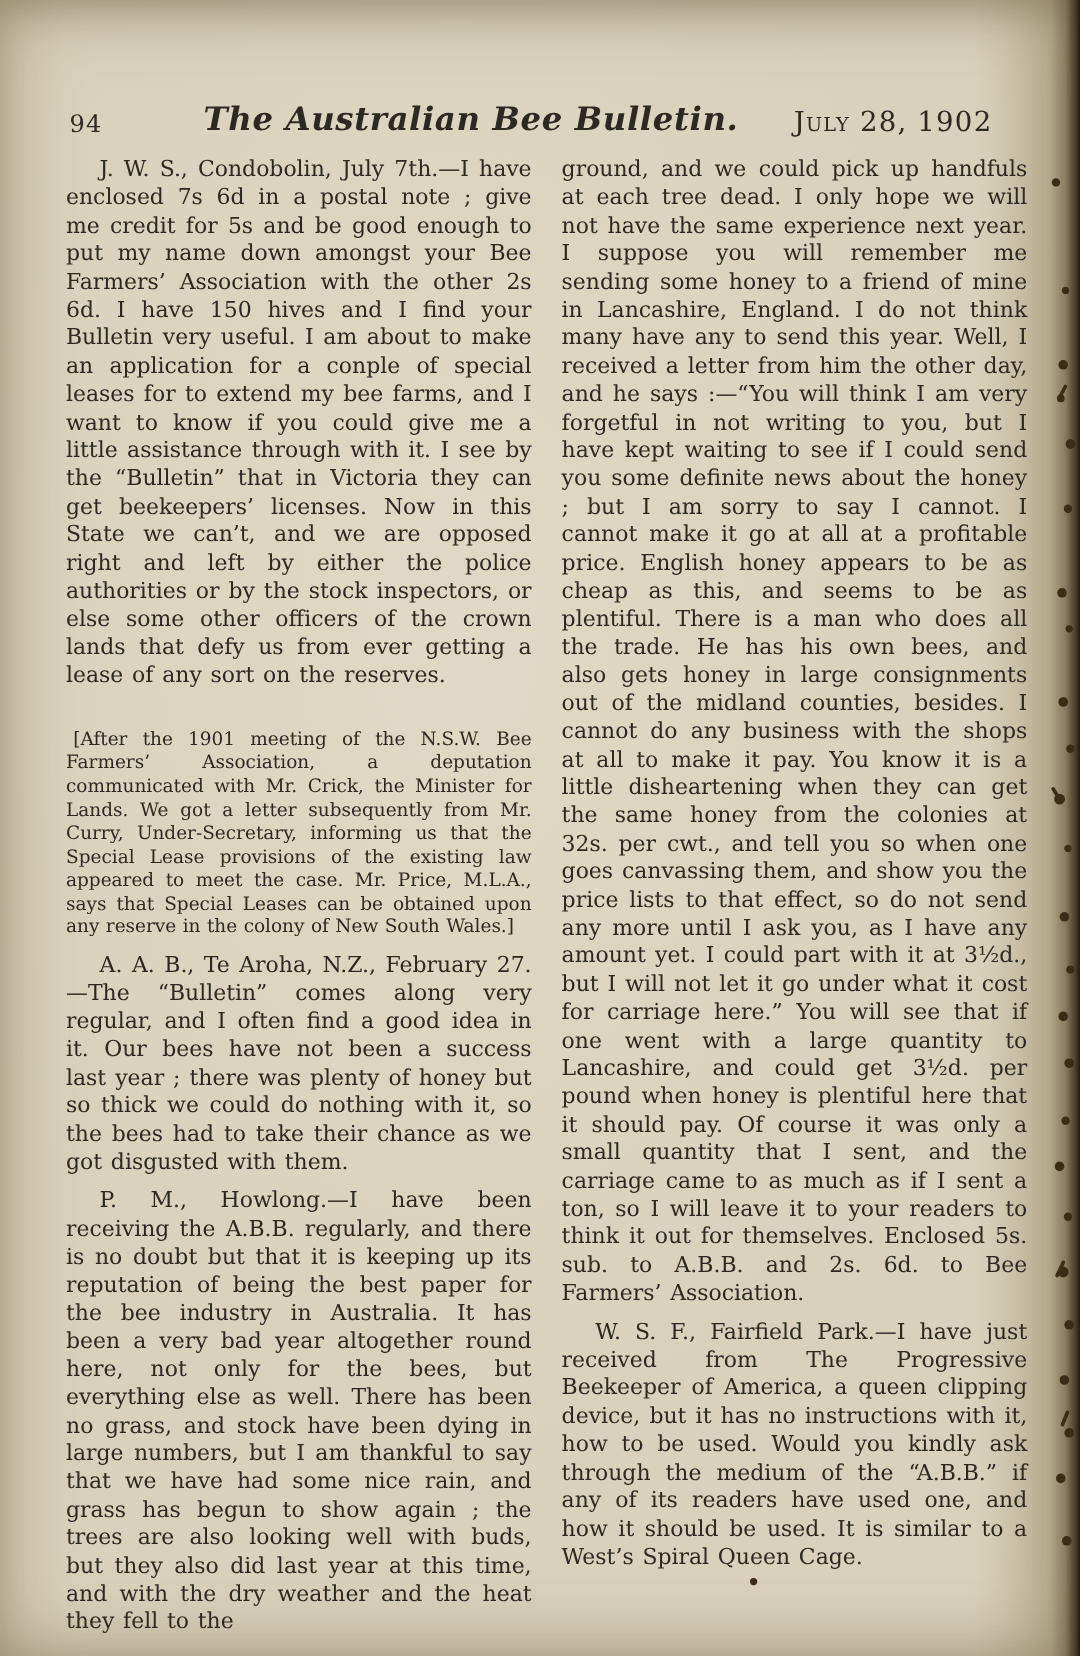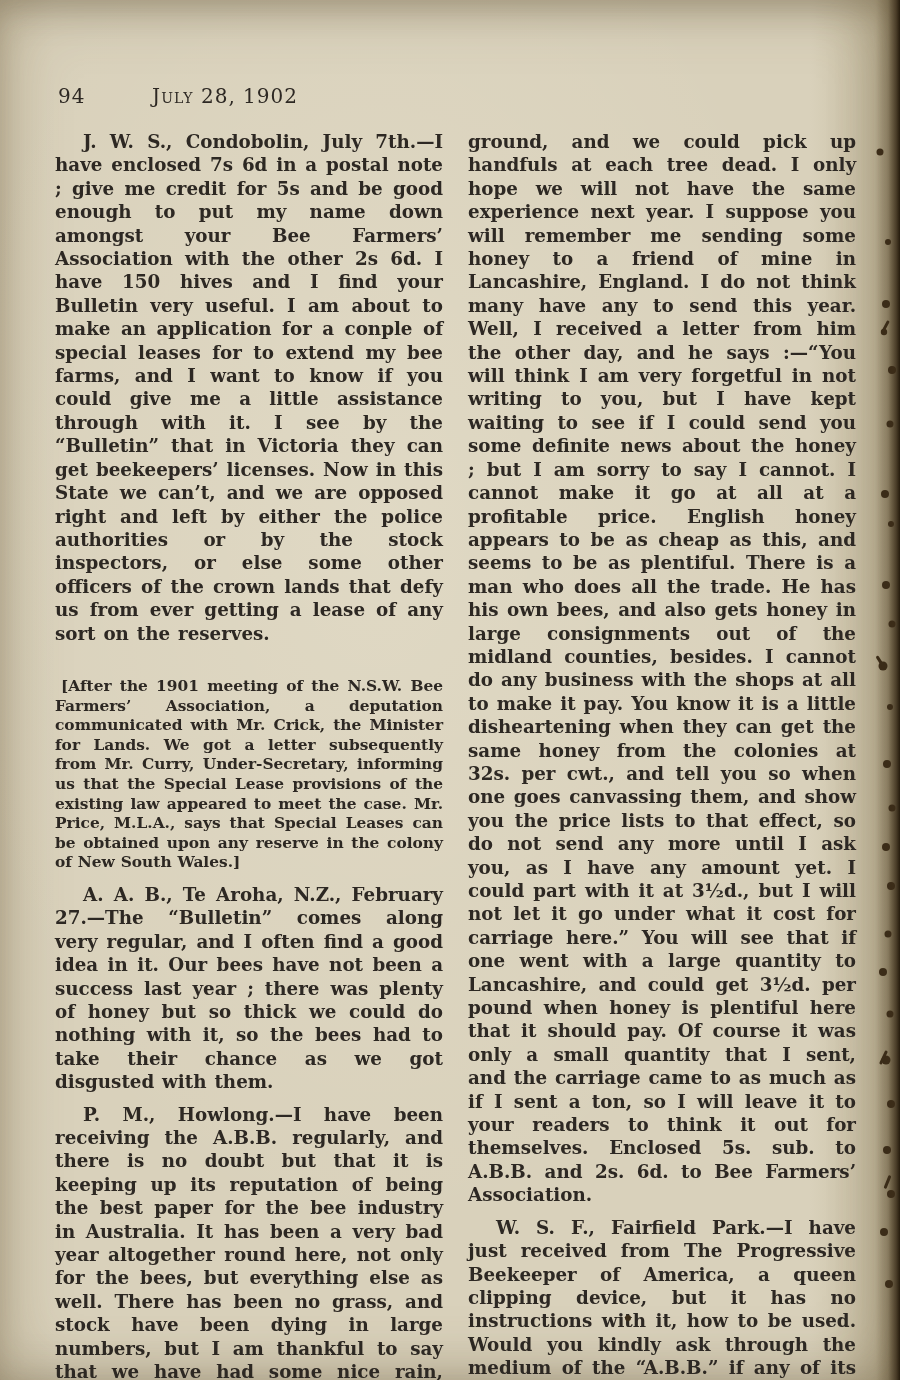--- a/index.html
+++ b/index.html
@@ -31,37 +31,36 @@
     min-width:70px;text-align:left;
   }
   .title{
     flex:1;text-align:center;
     font-size:27px;font-weight:bold;font-style:italic;
     letter-spacing:0.5px;
     font-family:"DejaVu Serif",serif;
   }
   .date{
     min-width:170px;text-align:right;
-    font-size:20px;
+    font-size:23px;
     font-variant-caps:small-caps;
     letter-spacing:1px;
   }
   .columns{
     position:absolute;top:130px;left:55px;right:44px;bottom:20px;
     display:flex;gap:25px;
   }
   .col{flex:1 1 0;min-width:0;}
   .para{
     text-align:justify;
     font-size:18.3px;line-height:23.4px;
     text-indent:28px;
     margin-bottom:9px;
     word-spacing:1.5px;
     color:var(--ink);
-    font-weight:bold;
   }
   .para.note{
     font-size:15.4px;line-height:19.6px;
     text-indent:6px;
     word-spacing:0.5px;
     margin-bottom:10px;
     margin-top:32px;
   }
   .para.noindent{text-indent:0;}
   .edge{
@@ -95,20 +94,21 @@
   .mark.m3{left:882px;top:1050px;width:3px;height:15px;transform:rotate(25deg);}
   .mark.m4{left:886px;top:1175px;width:3px;height:14px;transform:rotate(22deg);}
 </style>
 </head>
 <body>
 
 <div class="page">
 
   <header class="masthead">
     <span class="pagenum">94</span>
+    <h1 class="title">The Australian Bee Bulletin.</h1>
     <span class="date">July 28, 1902</span>
   </header>
 
   <main class="columns">
     <section class="col">
       <p class="para">J. W. S., Condobolin, July 7th.—I have enclosed 7s 6d in a postal note ; give me credit for 5s and be good enough to put my name down amongst your Bee Farmers’ Association with the other 2s 6d. I have 150 hives and I find your Bulletin very useful. I am about to make an application for a conple of special leases for to extend my bee farms, and I want to know if you could give me a little assistance through with it. I see by the “Bulletin” that in Victoria they can get beekeepers’ licenses. Now in this State we can’t, and we are opposed right and left by either the police authorities or by the stock inspectors, or else some other officers of the crown lands that defy us from ever getting a lease of any sort on the reserves.</p>
       <p class="para note">[After the 1901 meeting of the N.S.W. Bee Farmers’ Association, a deputation communicated with Mr. Crick, the Minister for Lands. We got a letter subsequently from Mr. Curry, Under-Secretary, informing us that the Special Lease provisions of the existing law appeared to meet the case. Mr. Price, M.L.A., says that Special Leases can be obtained upon any reserve in the colony of New South Wales.]</p>
       <p class="para">A. A. B., Te Aroha, N.Z., February 27.—The “Bulletin” comes along very regular, and I often find a good idea in it. Our bees have not been a success last year ; there was plenty of honey but so thick we could do nothing with it, so the bees had to take their chance as we got disgusted with them.</p>
       <p class="para">P. M., Howlong.—I have been receiving the A.B.B. regularly, and there is no doubt but that it is keeping up its reputation of being the best paper for the bee industry in Australia. It has been a very bad year altogether round here, not only for the bees, but everything else as well. There has been no grass, and stock have been dying in large numbers, but I am thankful to say that we have had some nice rain, and grass has begun to show again ; the trees are also looking well with buds, but they also did last year at this time, and with the dry weather and the heat they fell to the</p>
     </section>

